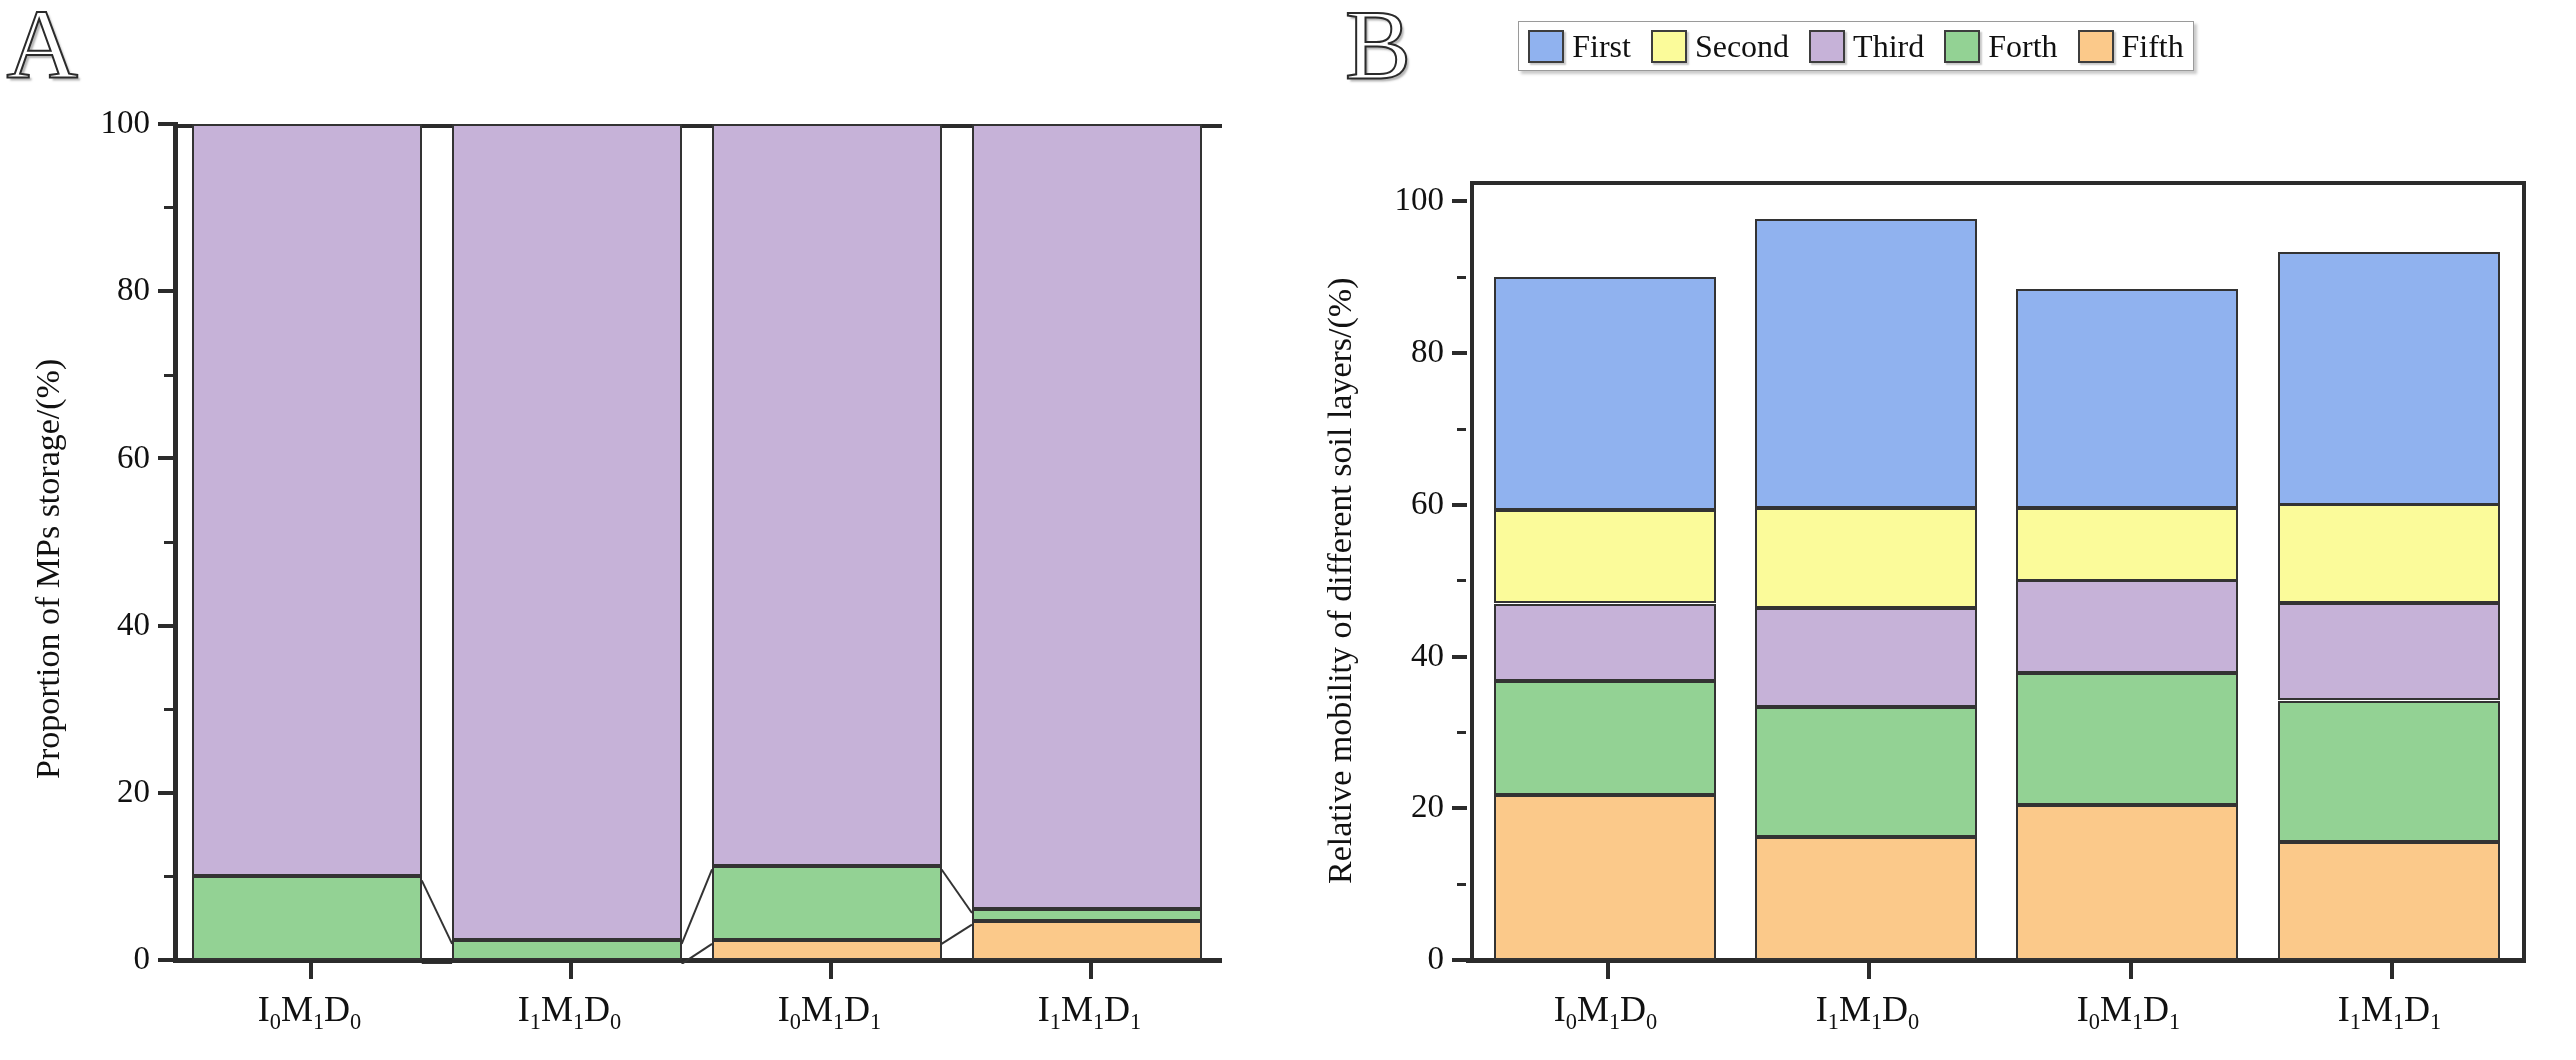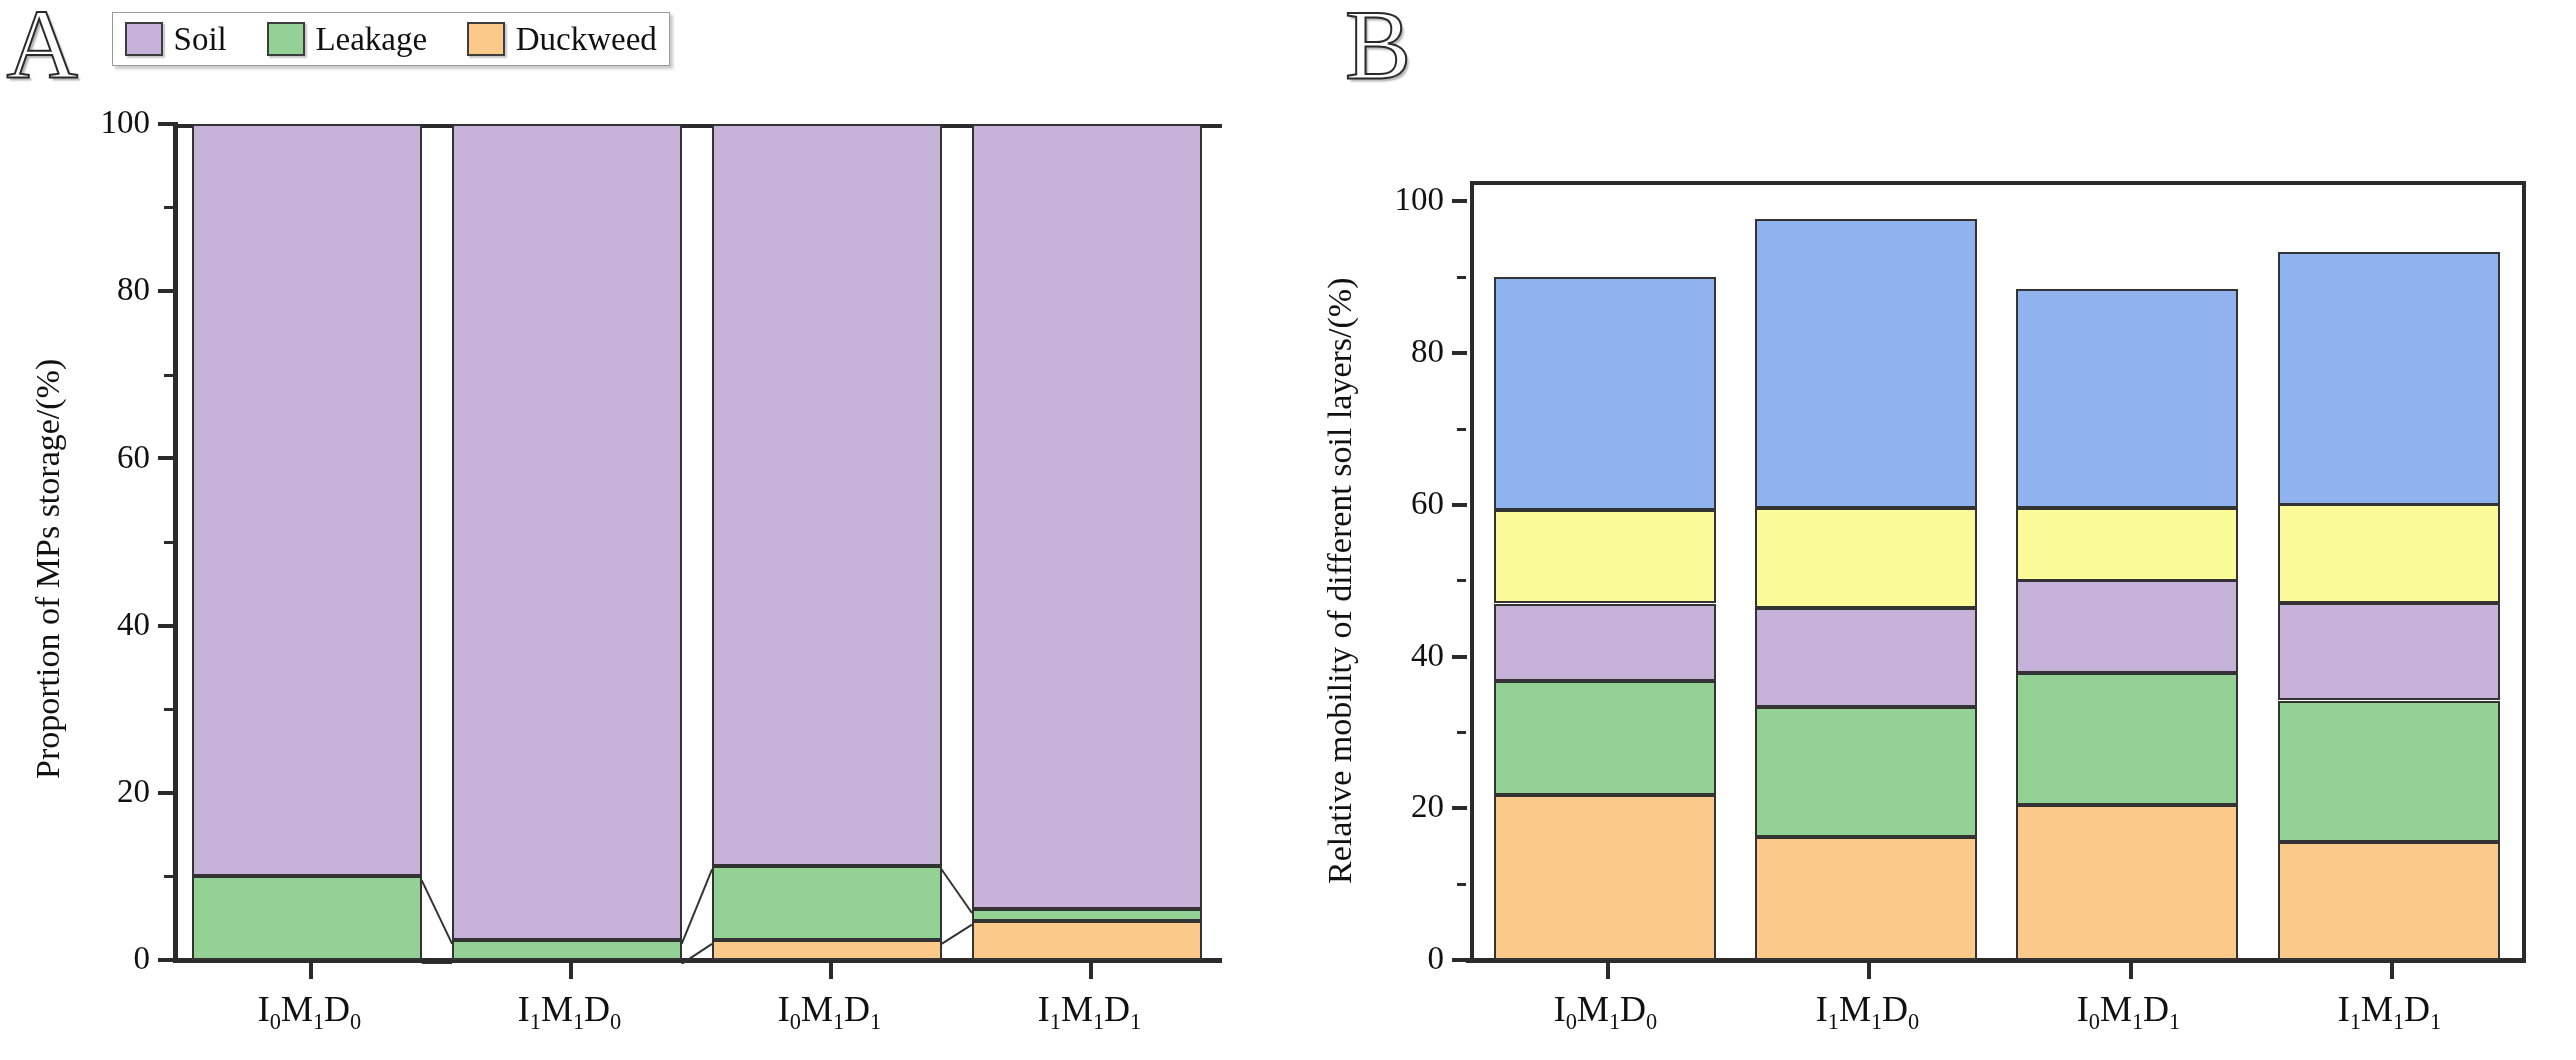--- a/index.html
+++ b/index.html
@@ -81,34 +81,20 @@
 </style>
 </head>
 <body>
 
 <div class="figure">
 
   <div class="panel panel-a">
 
     <div class="panel-letter letter-a">A</div>
 
-    <div class="legend legend-a">
-      <div class="legend-item">
-        <span class="swatch" style="background:#c6b2d8"></span>
-        <span class="legend-label">Soil</span>
-      </div>
-      <div class="legend-item">
-        <span class="swatch" style="background:#93d294"></span>
-        <span class="legend-label">Leakage</span>
-      </div>
-      <div class="legend-item">
-        <span class="swatch" style="background:#fbc98a"></span>
-        <span class="legend-label">Duckweed</span>
-      </div>
-    </div>
 
     <div class="axis-title axis-title-a">Proportion of MPs storage/(%)</div>
 
     <div class="axis-line yaxis-a"></div>
     <div class="axis-line xaxis-a"></div>
 
     <div id="a-ticks">
         <div class="tick tick-y" style="top: 958px;"></div>
         <div class="ylabel-val ylabel-a" style="top: 942px;">0</div>
         <div class="tick tick-y-minor" style="top: 875px;"></div>
@@ -166,20 +152,42 @@
         <div class="tick tick-x" style="left: 829px;"></div>
         <div class="xcat" style="left: 955px; width: 269px;">I<sub>1</sub>M<sub>1</sub>D<sub>1</sub></div>
         <div class="tick tick-x" style="left: 1089px;"></div>
       </div>
   </div>
 
   <div class="panel panel-b" style="left:0;width:2576px;pointer-events:none">
 
     <div class="panel-letter letter-b" style="left:1345px">B</div>
 
+    <div class="legend legend-b" style="left:1518px;pointer-events:auto">
+      <div class="legend-item">
+        <span class="swatch" style="background:#90b2ef"></span>
+        <span class="legend-label">First</span>
+      </div>
+      <div class="legend-item">
+        <span class="swatch" style="background:#fbfb9a"></span>
+        <span class="legend-label">Second</span>
+      </div>
+      <div class="legend-item">
+        <span class="swatch" style="background:#c6b2d8"></span>
+        <span class="legend-label">Third</span>
+      </div>
+      <div class="legend-item">
+        <span class="swatch" style="background:#93d294"></span>
+        <span class="legend-label">Forth</span>
+      </div>
+      <div class="legend-item">
+        <span class="swatch" style="background:#fbc98a"></span>
+        <span class="legend-label">Fifth</span>
+      </div>
+    </div>
 
     <div class="axis-title axis-title-b">Relative mobility of different soil layers/(%)</div>
 
     <div class="axis-line xaxis-b"></div>
     <div id="b-ticks">
         <div class="tick tick-yb" style="top: 958px;"></div>
         <div class="ylabel-val ylabel-b" style="top: 942px;">0</div>
         <div class="tick tick-yb-minor" style="top: 883px;"></div>
         <div class="tick tick-yb" style="top: 806px;"></div>
         <div class="ylabel-val ylabel-b" style="top: 790px;">20</div>

